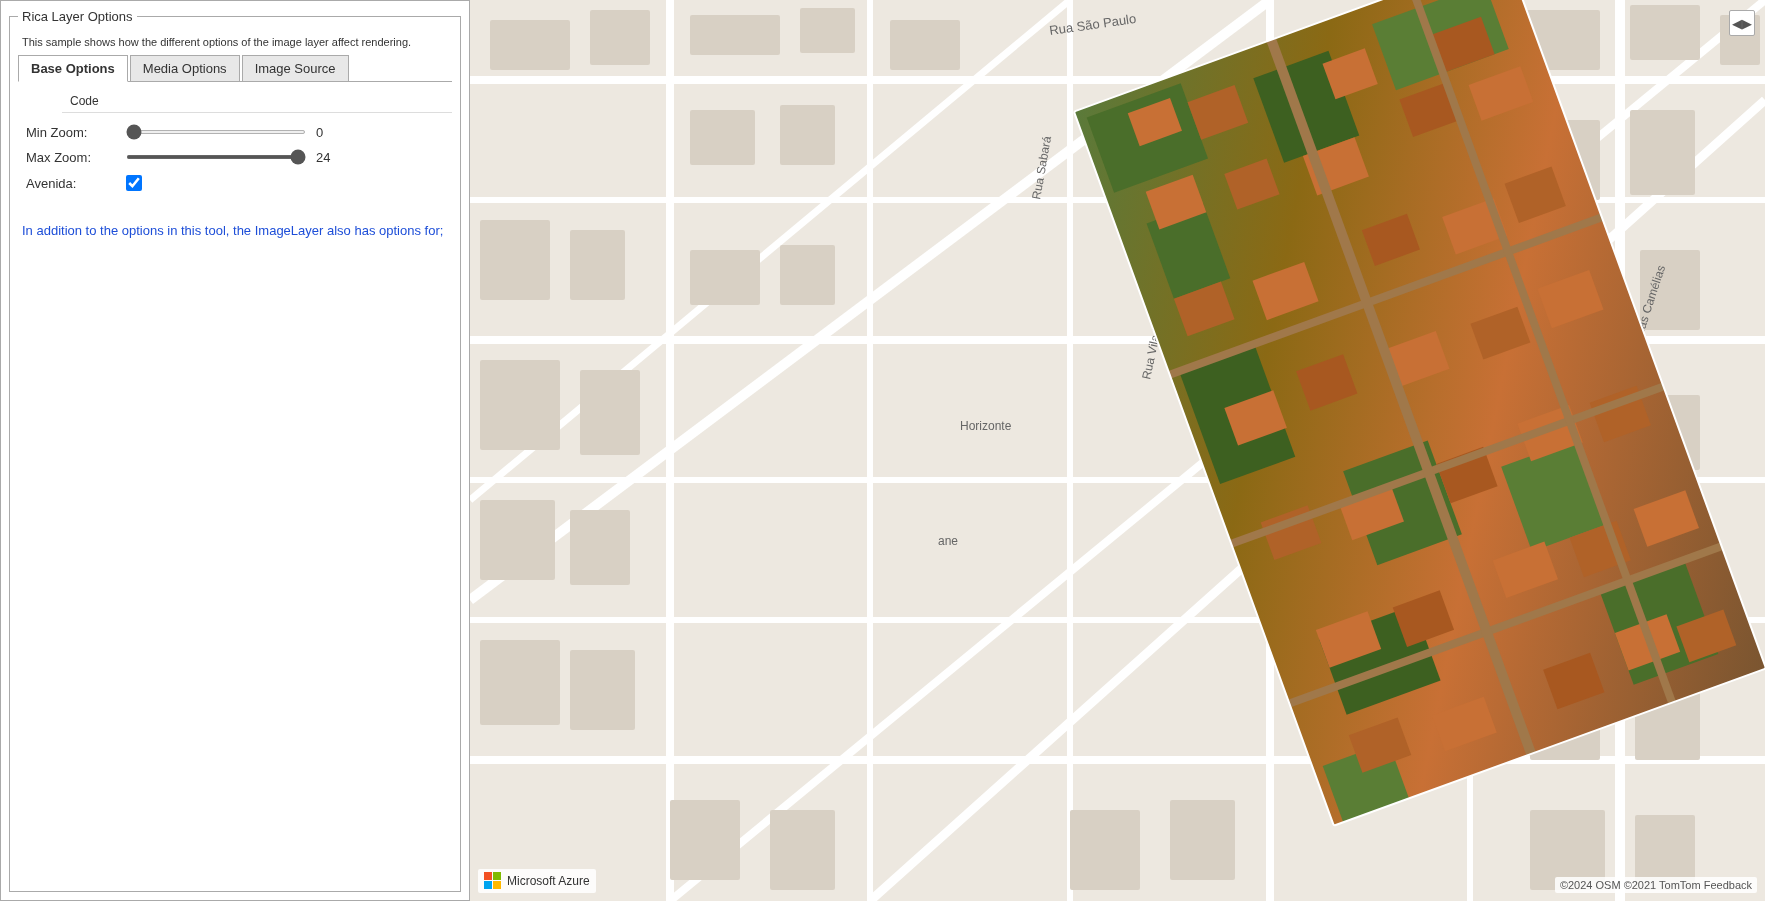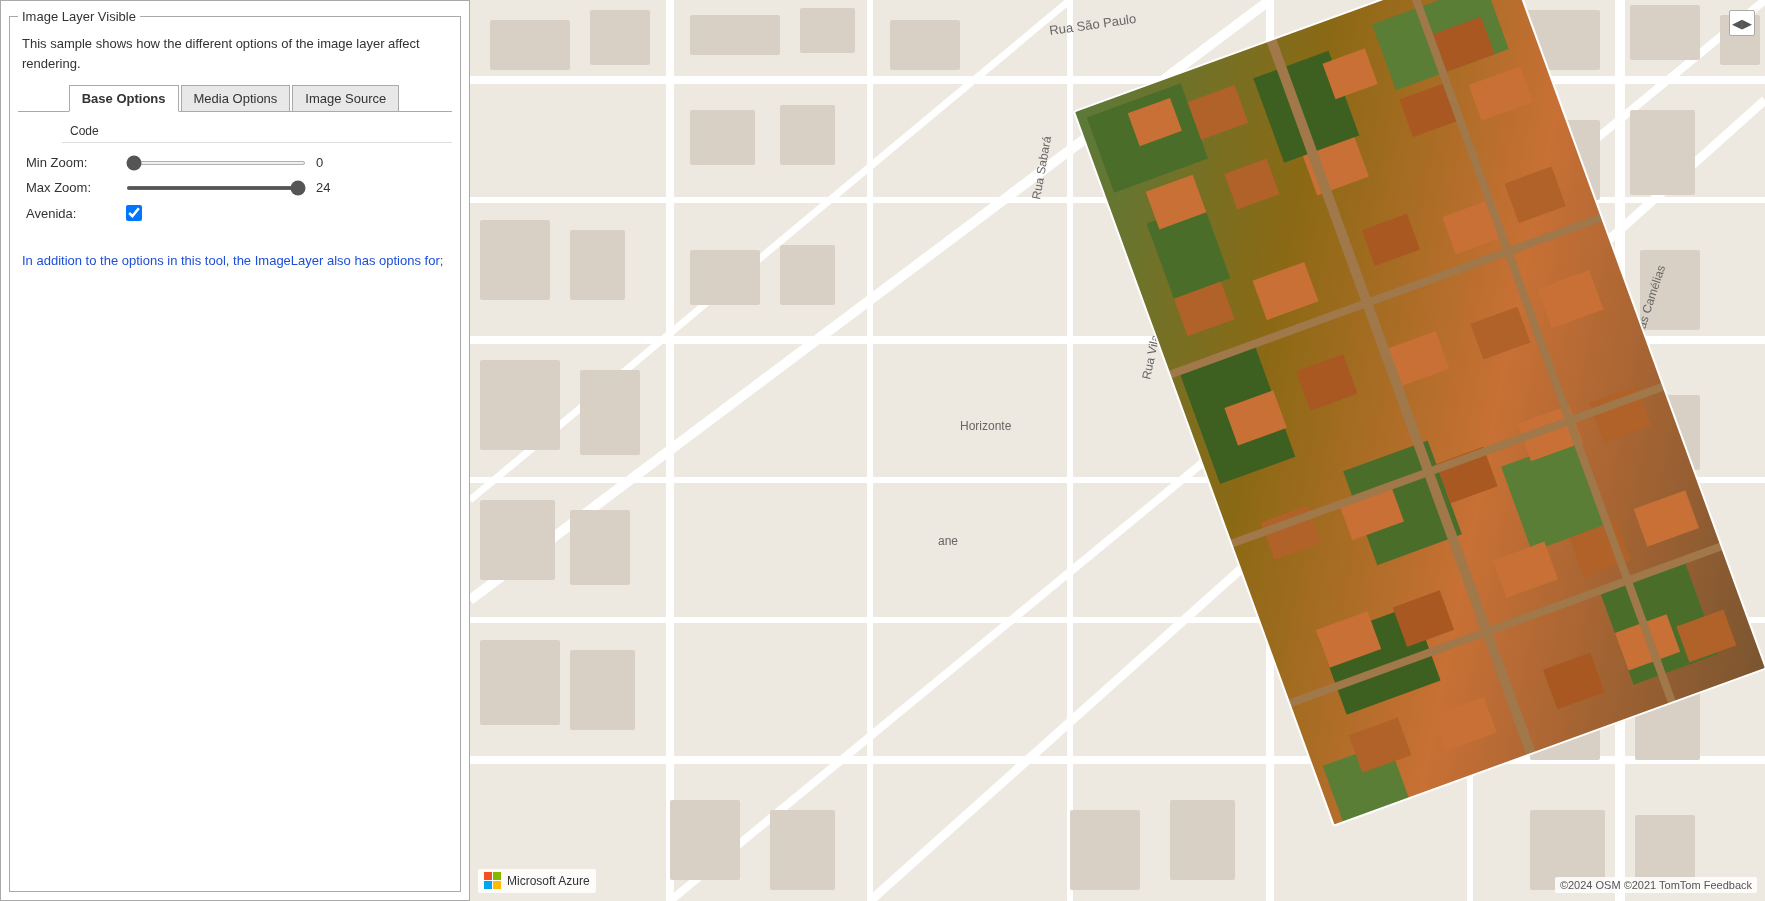--- a/index.html
+++ b/index.html
@@ -34,32 +34,31 @@
       flex: 1;
     }
 
     .panel-legend {
       font-size: 13px;
       color: #333;
       padding: 0 4px;
     }
 
     .panel-description {
-      font-size: 13px;
-      color: #333;
-      margin: 6px 4px 12px 4px;
+      font-size: 11px;
+      color: #333;
+      margin: 6px 4px 4px 4px;
       line-height: 1.5;
     }
 
     
     .tabs-bar {
       display: flex;
       border-bottom: 1px solid #aaa;
       margin-bottom: 8px;
-      justify-content: center;
     }
 
     .tab {
       padding: 5px 12px;
       border: 1px solid #aaa;
       border-bottom: none;
       background: #e8e8e8;
       cursor: pointer;
       font-size: 13px;
       color: #333;
@@ -196,21 +195,21 @@
       font-size: 13px;
       color: #555;
       border-radius: 2px;
     }
   </style>
 </head>
 <body>
 
 <div id="left-panel">
   <fieldset class="panel-fieldset">
-    <legend class="panel-legend">Image Layer Visible</legend>
+    <legend class="panel-legend">Rica Layer Options</legend>
     <p class="panel-description">This sample shows how the different options of the image layer affect rendering.</p>
 
     <div class="tabs-bar">
       <div class="tab active">Base Options</div>
       <div class="tab">Media Options</div>
       <div class="tab">Image Source</div>
     </div>
 
     <div class="code-label">Code</div>
 

